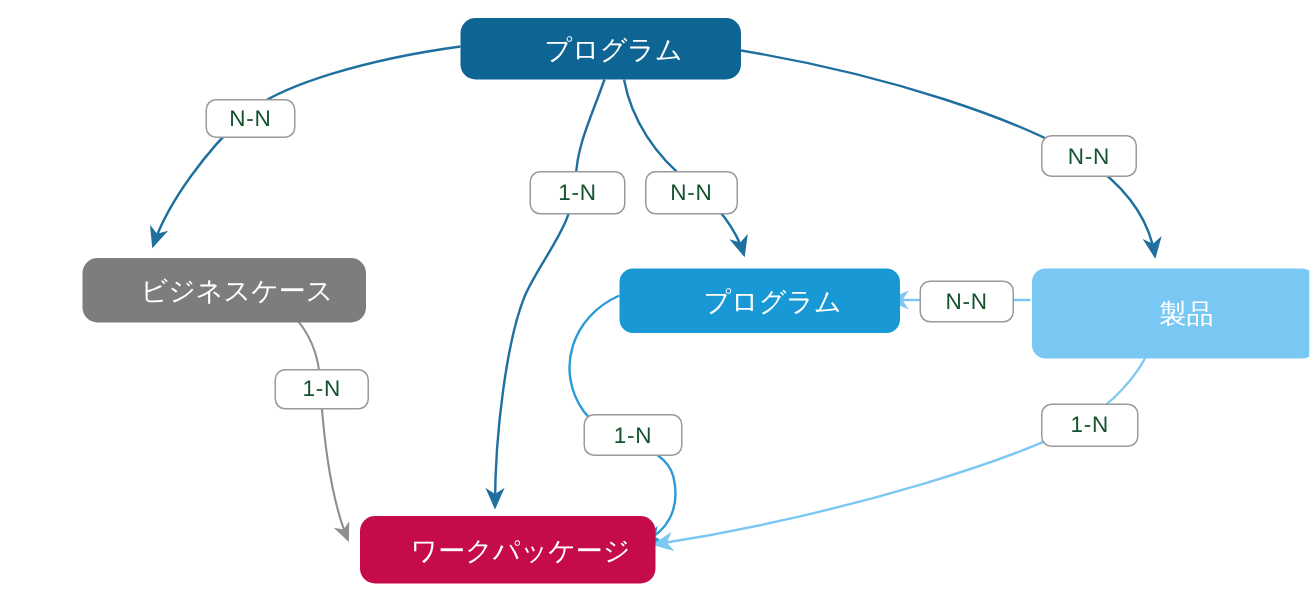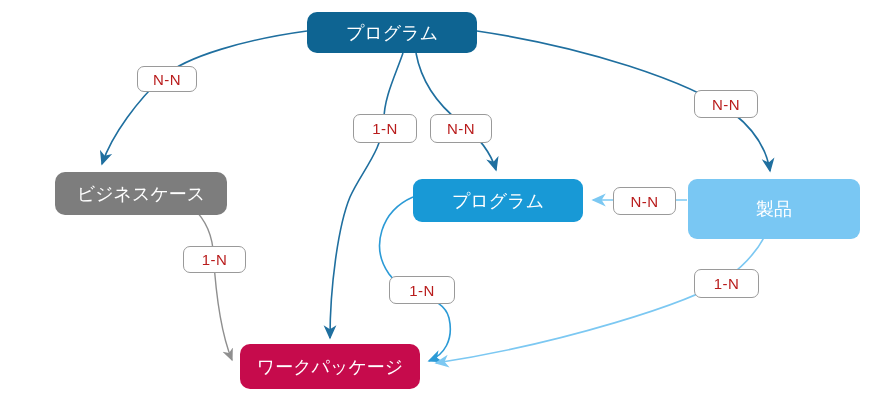--- a/index.html
+++ b/index.html
@@ -3,31 +3,31 @@
 <meta charset="utf-8">
 <style>
   html,body{margin:0;padding:0;background:#fff;}
   .canvas{
     position:relative;width:873px;height:400px;background:#ffffff;overflow:hidden;
     font-family:"Liberation Sans", sans-serif;
   }
   .edges-svg{position:absolute;left:0;top:0;width:873px;height:400px;}
   .node{
     position:absolute;display:flex;align-items:center;justify-content:center;
-    color:#ffffff;font-size:18px;border-radius:10px;white-space:nowrap;
+    color:#ffffff;font-size:18px;border-radius:10px;white-space:nowrap;padding-left:17px;
   }
   .node-program{left:307px;top:12px;width:170px;height:41px;background:#0e6492;}
   .node-business-case{left:15px;top:172px;width:172px;height:43px;background:#7d7d7d;margin-left:40px;}
   .node-project{left:413px;top:179px;width:170px;height:43px;background:#1899d6;border-radius:9px;}
   .node-product{left:688px;top:179px;width:172px;height:60px;background:#79c7f3;border-radius:9px;}
   .node-work-package{left:240px;top:344px;width:180px;height:45px;background:#c60b4c;}
   .rel-label{
     position:absolute;display:flex;align-items:center;justify-content:center;
     background:#ffffff;border:1.5px solid #9a9a9a;border-radius:7px;
-    color:#b91c1c;font-size:15px;letter-spacing:0.5px;
+    color:#14532d;font-size:15px;letter-spacing:0.5px;
   }
   .lbl-1{left:137px;top:66px;width:58px;height:24px;}
   .lbl-2{left:353px;top:114px;width:62px;height:27px;}
   .lbl-3{left:430px;top:114px;width:60px;height:27px;}
   .lbl-4{left:694px;top:90px;width:62px;height:26px;}
   .lbl-5{left:613px;top:187px;width:61px;height:26px;}
   .lbl-6{left:183px;top:246px;width:61px;height:25px;}
   .lbl-7{left:389px;top:276px;width:64px;height:26px;}
   .lbl-8{left:694px;top:269px;width:63px;height:27px;}
 </style>

